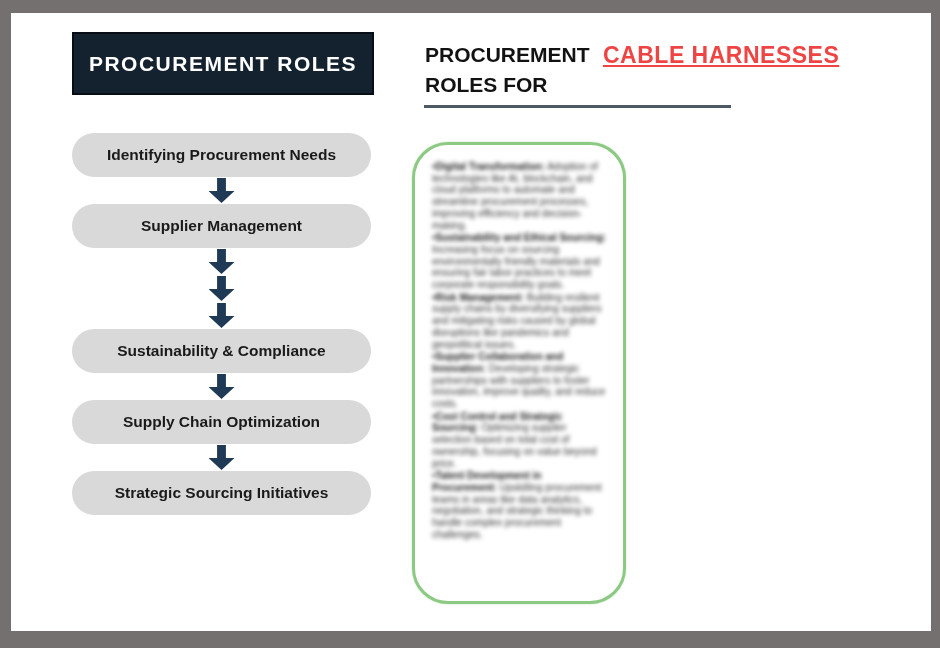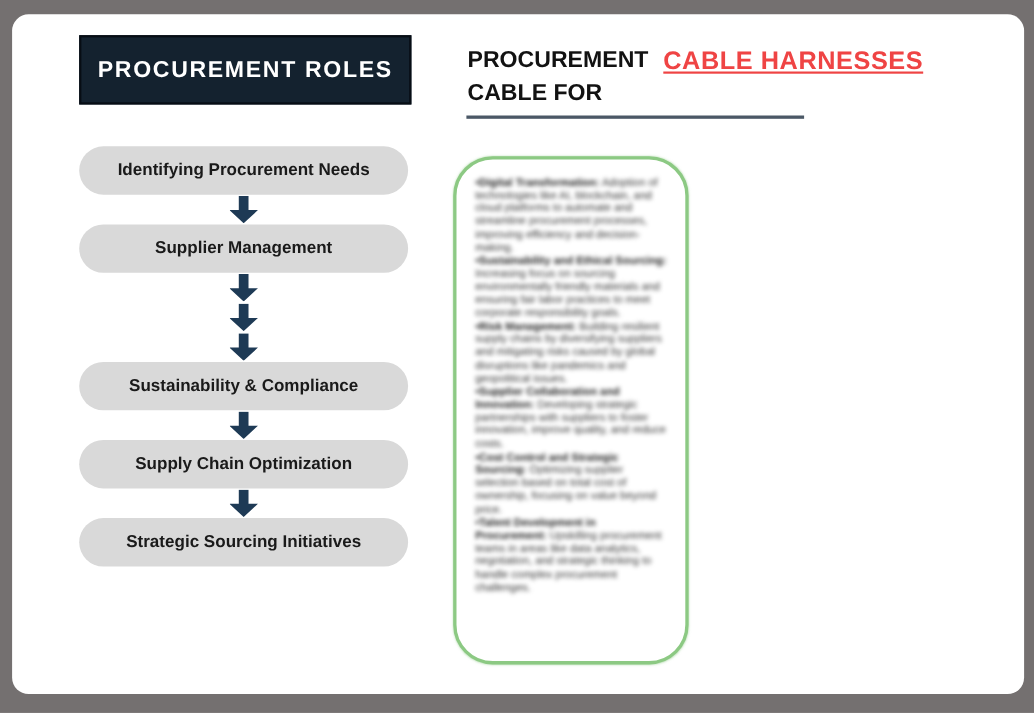--- a/index.html
+++ b/index.html
@@ -6,21 +6,20 @@
   body{
     width:940px;height:648px;
     background:#747070;
     font-family:"Liberation Sans", sans-serif;
     position:relative;overflow:hidden;
   }
   .canvas{position:absolute;left:0;top:0;width:940px;height:648px;background:#747070;}
   .page{
     position:absolute;left:11px;top:13px;width:920px;height:618px;
     background:#ffffff;
-    border-radius:15px;
   }
 
   
   .header-box{
     position:absolute;left:61px;top:19px;width:298px;height:59px;
     background:#14222f;border:2px solid #070d14;
     display:flex;align-items:center;justify-content:center;
   }
   .header-box span{
     color:#ffffff;font-size:21px;font-weight:bold;letter-spacing:1.5px;
@@ -87,21 +86,21 @@
       <div class="arrow"></div>
       <div class="arrow"></div>
       <div class="arrow"></div>
       <div class="pill">Sustainability &amp; Compliance</div>
       <div class="arrow"></div>
       <div class="pill">Supply Chain Optimization</div>
       <div class="arrow"></div>
       <div class="pill">Strategic Sourcing Initiatives</div>
     </div>
 
-    <div class="title-black">PROCUREMENT CABLE FOR</div>
+    <div class="title-black">PROCUREMENT ROLES FOR</div>
     <div class="title-accent">CABLE HARNESSES</div>
     <div class="title-divider"></div>
 
     <div class="trend-box">
       <div class="trend-content">
         <p class="trend"><span class="bullet">•</span><b>Digital Transformation:</b> <span>Adoption of technologies like AI, blockchain, and cloud platforms to automate and streamline procurement processes, improving efficiency and decision-making.</span></p>
         <p class="trend"><span class="bullet">•</span><b>Sustainability and Ethical Sourcing:</b> <span>Increasing focus on sourcing environmentally friendly materials and ensuring fair labor practices to meet corporate responsibility goals.</span></p>
         <p class="trend"><span class="bullet">•</span><b>Risk Management:</b> <span>Building resilient supply chains by diversifying suppliers and mitigating risks caused by global disruptions like pandemics and geopolitical issues.</span></p>
         <p class="trend"><span class="bullet">•</span><b>Supplier Collaboration and Innovation:</b> <span>Developing strategic partnerships with suppliers to foster innovation, improve quality, and reduce costs.</span></p>
         <p class="trend"><span class="bullet">•</span><b>Cost Control and Strategic Sourcing:</b> <span>Optimizing supplier selection based on total cost of ownership, focusing on value beyond price.</span></p>

